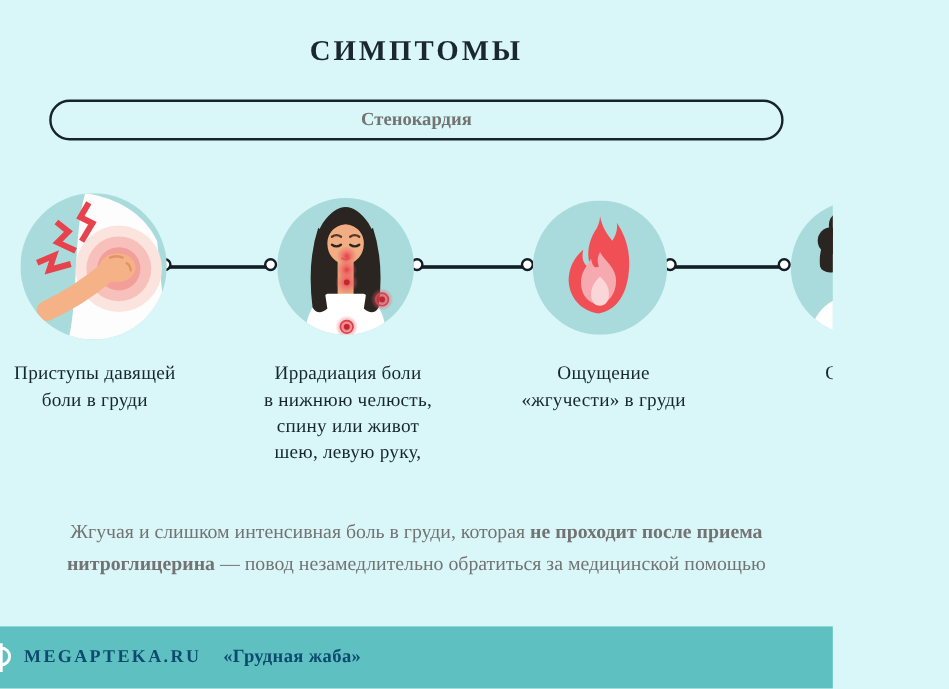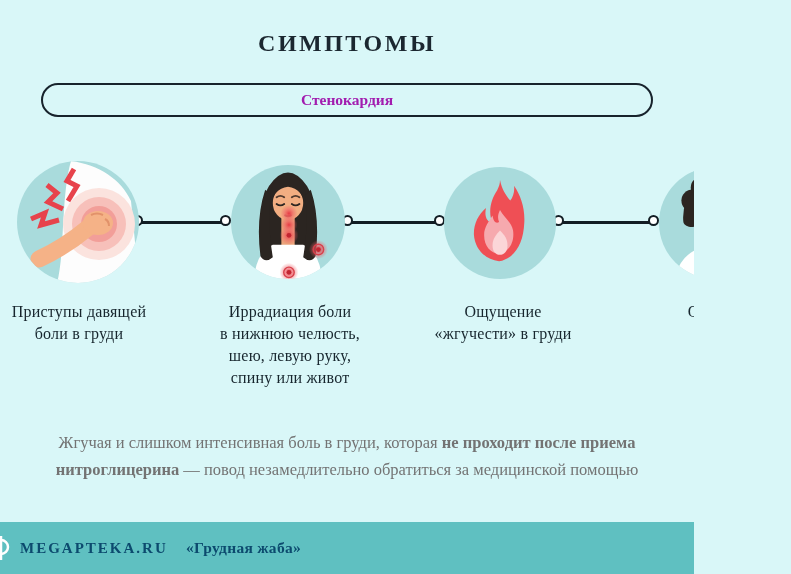--- a/index.html
+++ b/index.html
@@ -14,21 +14,21 @@
     position: absolute; top: 30px; left: 0; width: 100%;
     text-align: center; font-size: 24px; font-weight: 800;
     letter-spacing: 2.5px; color: #1b2730;
   }
   
   .pill {
     position: absolute; top: 83px; left: 50%; transform: translateX(-50%);
     width: 612px; height: 34px;
     border: 2px solid #17232c; border-radius: 18px;
     display: flex; align-items: center; justify-content: center;
-    font-size: 15.5px; color: #a21caf; white-space: pre;
+    font-size: 15.5px; color: #737373; white-space: pre;
   }
   .pill b { font-weight: 700; }
   
   .conn-line { position: absolute; top: 221px; height: 3px; background: #121d24; }
   .conn-node {
     position: absolute; top: 215px; width: 11px; height: 11px;
     background: #ffffff; border: 2.5px solid #121d24; border-radius: 50%;
   }
   
   .sym-icon { position: absolute; }
@@ -179,22 +179,22 @@
     </svg>
   </div>
 
   <div class="sym-label" style="left:-28px;">
     <div>Приступы давящей</div>
     <div>боли в груди</div>
   </div>
   <div class="sym-label" style="left:183px;">
     <div>Иррадиация боли</div>
     <div>в нижнюю челюсть,</div>
+    <div>спину или живот</div>
     <div>шею, левую руку,</div>
-    <div>спину или живот</div>
   </div>
   <div class="sym-label" style="left:396px;">
     <div>Ощущение</div>
     <div>«жгучести» в груди</div>
   </div>
   <div class="sym-label" style="left:610px;">
     <div>Одышка</div>
   </div>
 
   <div class="note">

